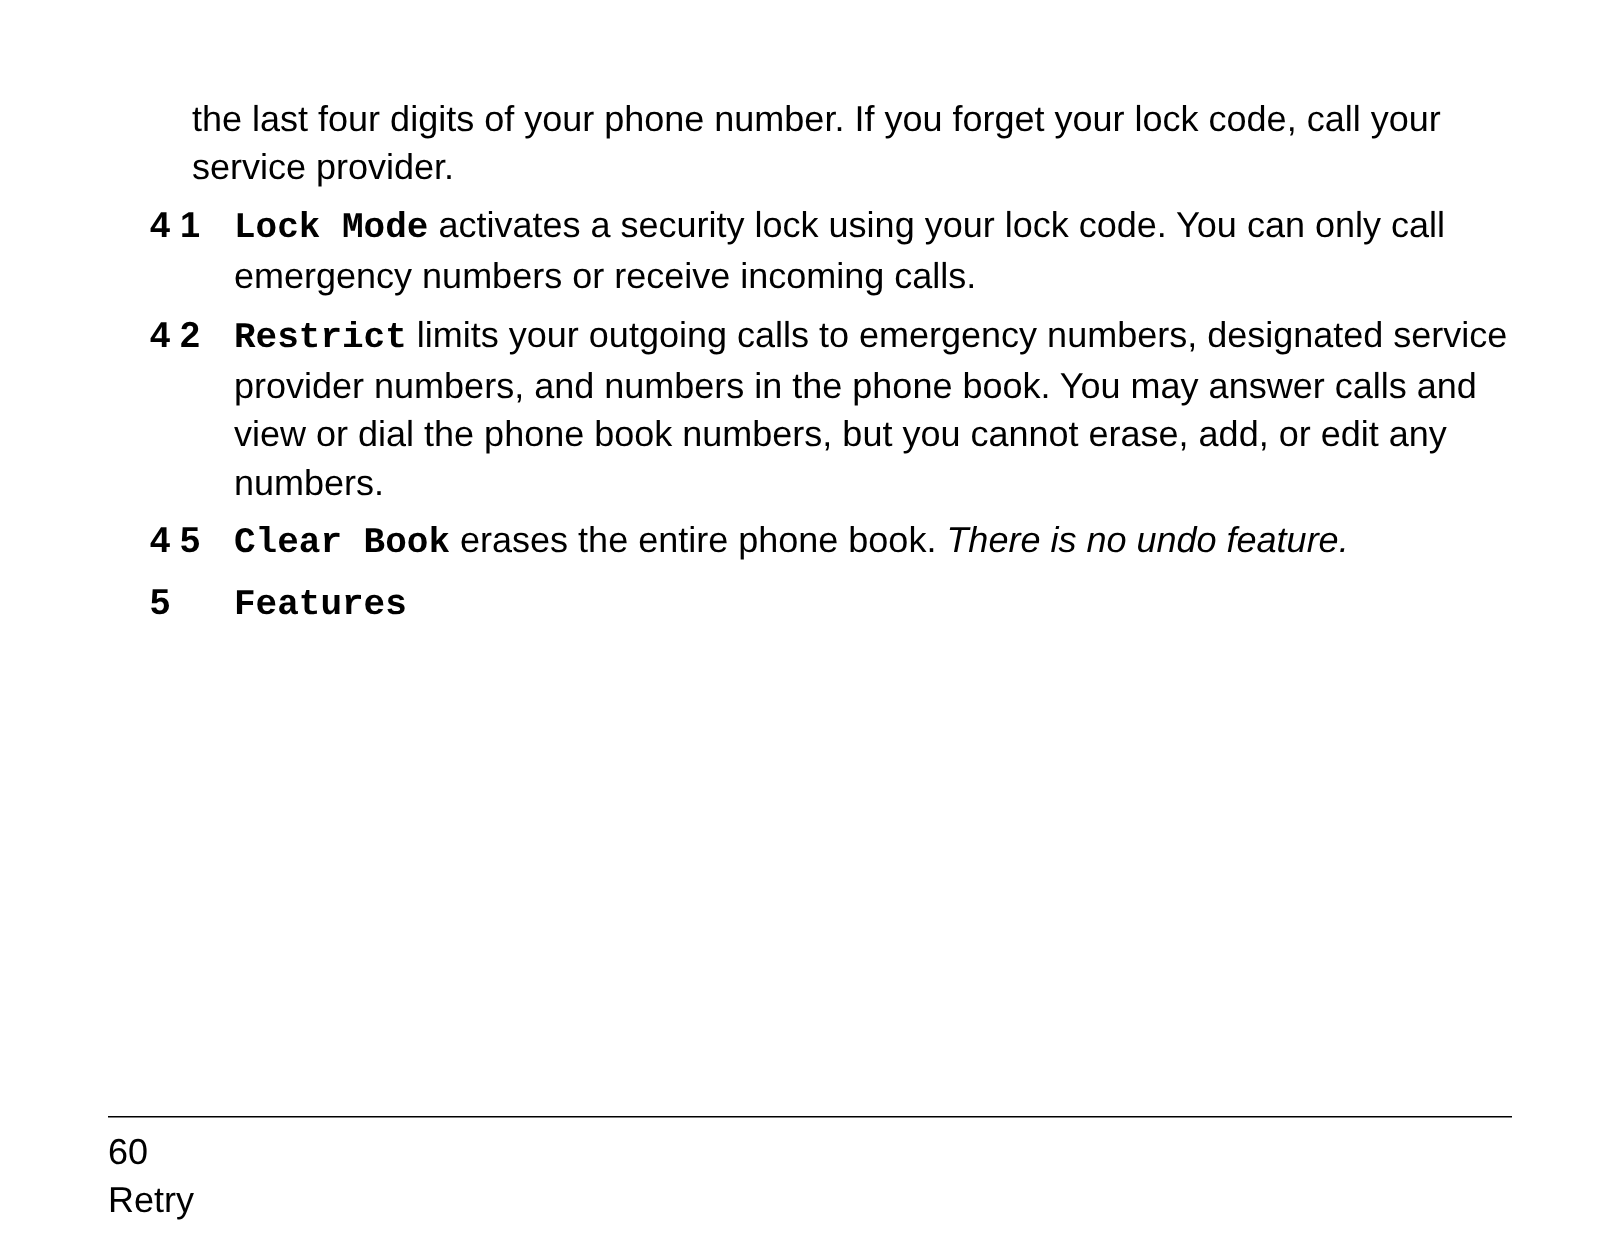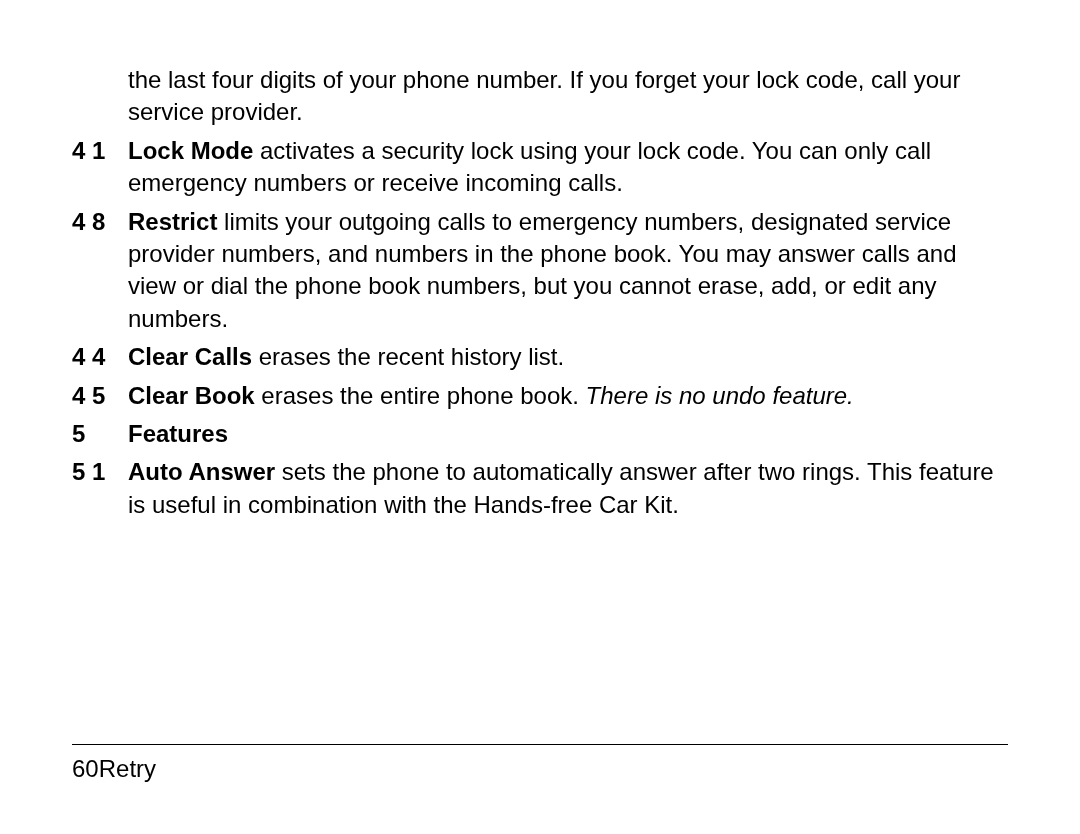--- a/index.html
+++ b/index.html
@@ -27,88 +27,84 @@
   p {
     margin: 0 0 6px 0;
   }
   .indent-body {
     padding-left: 56px;
   }
   .num-row {
     display: flex;
     align-items: flex-start;
     padding-left: 0;
+    margin-left: 28px;
   }
   .num {
     width: 56px;
     flex: 0 0 56px;
     font-weight: bold;
   }
   .num.single {
     letter-spacing: 0;
     padding-left: 0;
   }
   .rowtext {
     flex: 1;
   }
   .bold {
     font-weight: bold;
+    font-family: Liberation Mono, monospace;
   }
   .italic {
     font-style: italic;
   }
   .footer-rule {
     border: 0;
     border-top: 1px solid #000;
     margin: 0;
   }
   .footer {
     display: flex;
+    justify-content: space-between;
     font-size: 24px;
     padding-top: 8px;
+    flex-direction: column;
   }
 </style>
 </head>
 <body>
 
 <div class="page">
   <div class="content">
 
     <p class="indent-body">the last four digits of your phone number. If you forget your lock code, call your service provider.</p>
 
     <p class="num-row">
       <span class="num">4 1</span>
       <span class="rowtext"><span class="bold">Lock Mode</span><span> activates a security lock using your lock code. You can only call emergency numbers or receive incoming calls.</span></span>
     </p>
 
     <p class="num-row">
-      <span class="num">4 8</span>
+      <span class="num">4 2</span>
       <span class="rowtext"><span class="bold">Restrict</span><span> limits your outgoing calls to emergency numbers, designated service provider numbers, and numbers in the phone book. You may answer calls and view or dial the phone book numbers, but you cannot erase, add, or edit any numbers.</span></span>
     </p>
 
 
-    <p class="num-row">
-      <span class="num">4 4</span>
-      <span class="rowtext"><span class="bold">Clear Calls</span><span> erases the recent history list.</span></span>
-    </p>
 
     <p class="num-row">
       <span class="num">4 5</span>
       <span class="rowtext"><span class="bold">Clear Book</span><span> erases the entire phone book. </span><span class="italic">There is no undo feature.</span></span>
     </p>
 
     <p class="num-row">
       <span class="num single">5</span>
       <span class="rowtext"><span class="bold">Features</span></span>
     </p>
 
-    <p class="num-row">
-      <span class="num">5 1</span>
-      <span class="rowtext"><span class="bold">Auto Answer</span><span> sets the phone to automatically answer after two rings. This feature is useful in combination with the Hands-free Car Kit.</span></span>
-    </p>
 
 
   </div>
 
   <hr class="footer-rule">
   <div class="footer">
     <span>60</span>
     <span>Retry</span>
   </div>
 </div>

